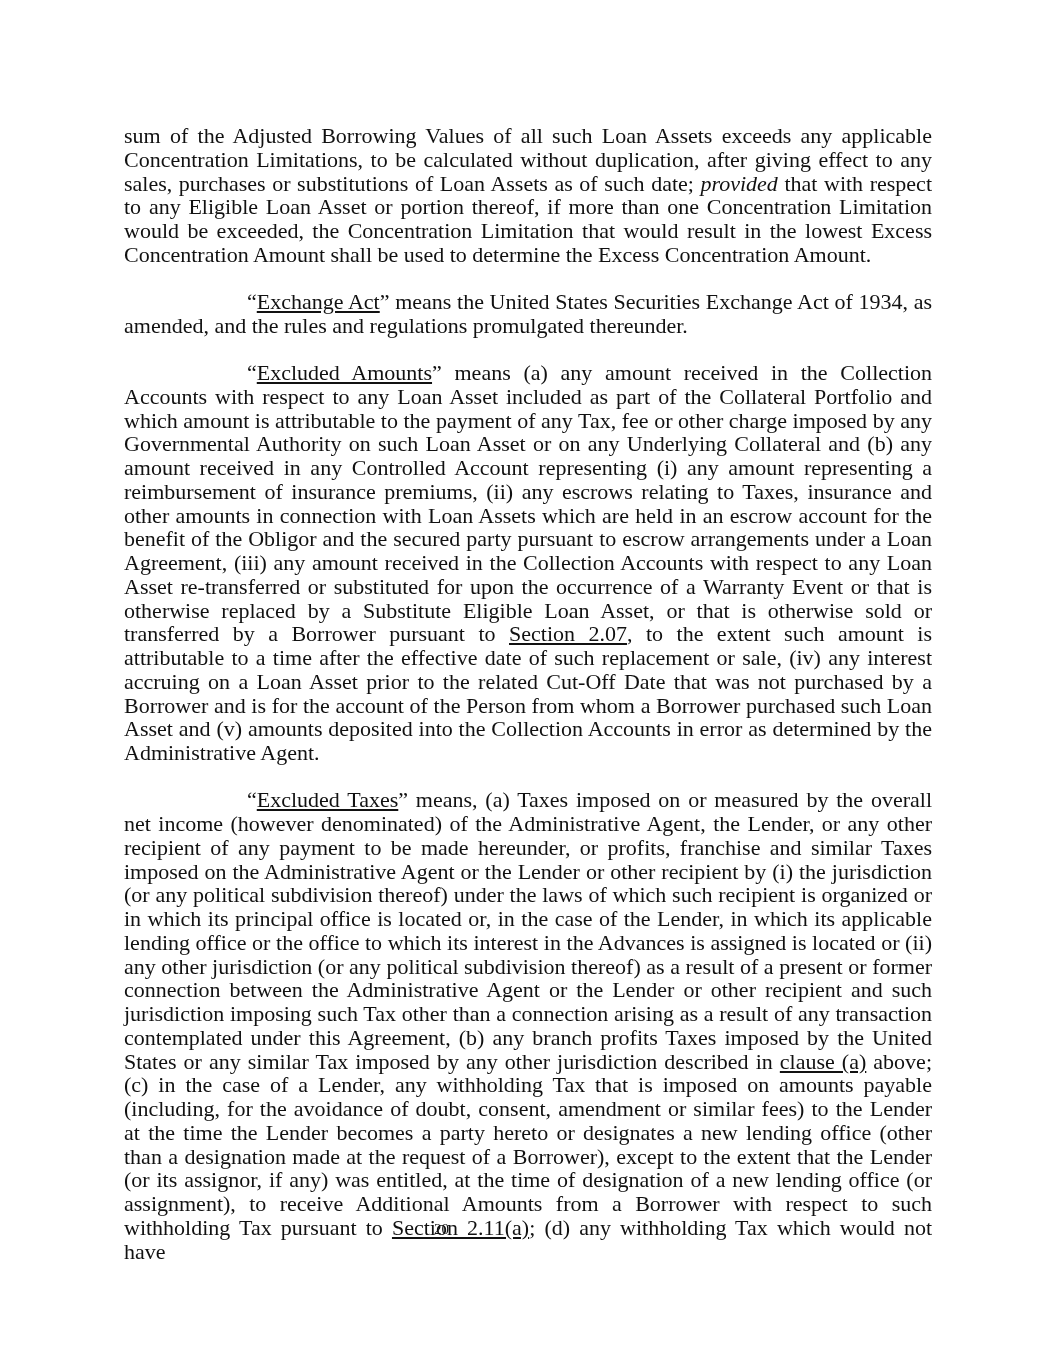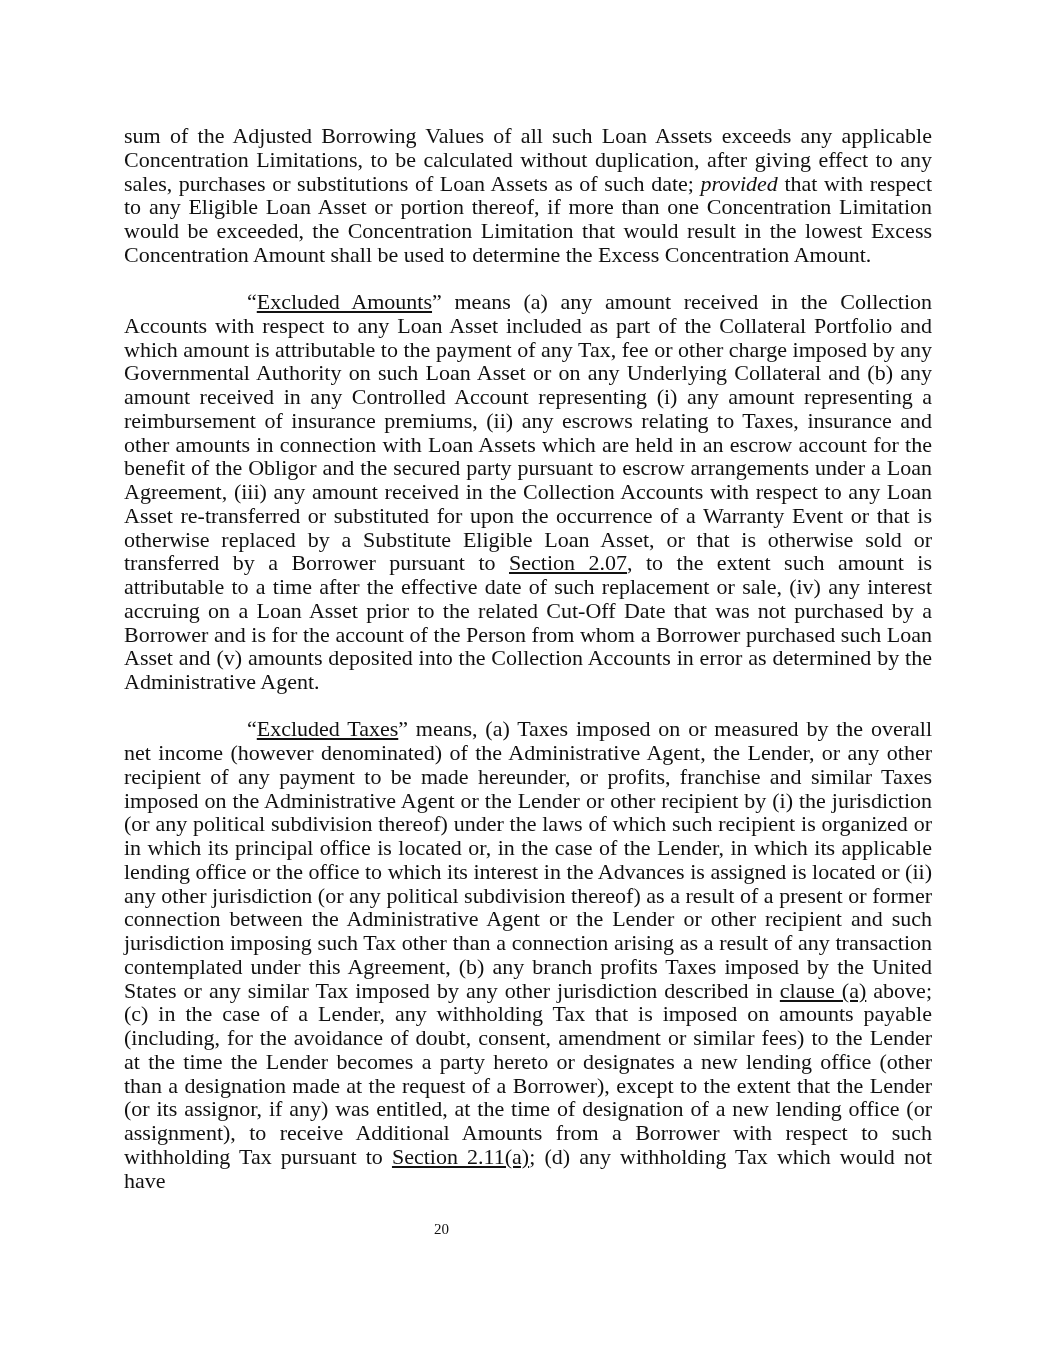--- a/index.html
+++ b/index.html
@@ -32,20 +32,23 @@
 </style>
 </head>
 <body>
 
 <div class="page">
 
   <p class="para">
     <span>sum of the Adjusted Borrowing Values of all such Loan Assets exceeds any applicable Concentration Limitations, to be calculated without duplication, after giving effect to any sales, purchases or substitutions of Loan Assets as of such date; </span><span class="i">provided</span><span> that with respect to any Eligible Loan Asset or portion thereof, if more than one Concentration Limitation would be exceeded, the Concentration Limitation that would result in the lowest Excess Concentration Amount shall be used to determine the Excess Concentration Amount.</span>
   </p>
 
+  <p class="para indent">
+    <span>“</span><span class="u">Exchange Act</span><span>” means the United States Securities Exchange Act of 1934, as amended, and the rules and regulations promulgated thereunder.</span>
+  </p>
 
   <p class="para indent">
     <span>“</span><span class="u">Excluded Amounts</span><span>” means (a) any amount received in the Collection Accounts with respect to any Loan Asset included as part of the Collateral Portfolio and which amount is attributable to the payment of any Tax, fee or other charge imposed by any Governmental Authority on such Loan Asset or on any Underlying Collateral and (b) any amount received in any Controlled Account representing (i) any amount representing a reimbursement of insurance premiums, (ii) any escrows relating to Taxes, insurance and other amounts in connection with Loan Assets which are held in an escrow account for the benefit of the Obligor and the secured party pursuant to escrow arrangements under a Loan Agreement, (iii) any amount received in the Collection Accounts with respect to any Loan Asset re-transferred or substituted for upon the occurrence of a Warranty Event or that is otherwise replaced by a Substitute Eligible Loan Asset, or that is otherwise sold or transferred by a Borrower pursuant to </span><span class="u">Section 2.07</span><span>, to the extent such amount is attributable to a time after the effective date of such replacement or sale, (iv) any interest accruing on a Loan Asset prior to the related Cut-Off Date that was not purchased by a Borrower and is for the account of the Person from whom a Borrower purchased such Loan Asset and (v) amounts deposited into the Collection Accounts in error as determined by the Administrative Agent.</span>
   </p>
 
   <p class="para indent">
     <span>“</span><span class="u">Excluded Taxes</span><span>” means, (a) Taxes imposed on or measured by the overall net income (however denominated) of the Administrative Agent, the Lender, or any other recipient of any payment to be made hereunder, or profits, franchise and similar Taxes imposed on the Administrative Agent or the Lender or other recipient by (i) the jurisdiction (or any political subdivision thereof) under the laws of which such recipient is organized or in which its principal office is located or, in the case of the Lender, in which its applicable lending office or the office to which its interest in the Advances is assigned is located or (ii) any other jurisdiction (or any political subdivision thereof) as a result of a present or former connection between the Administrative Agent or the Lender or other recipient and such jurisdiction imposing such Tax other than a connection arising as a result of any transaction contemplated under this Agreement, (b) any branch profits Taxes imposed by the United States or any similar Tax imposed by any other jurisdiction described in </span><span class="u">clause (a)</span><span> above; (c) in the case of a Lender, any withholding Tax that is imposed on amounts payable (including, for the avoidance of doubt, consent, amendment or similar fees) to the Lender at the time the Lender becomes a party hereto or designates a new lending office (other than a designation made at the request of a Borrower), except to the extent that the Lender (or its assignor, if any) was entitled, at the time of designation of a new lending office (or assignment), to receive Additional Amounts from a Borrower with respect to such withholding Tax pursuant to </span><span class="u">Section 2.11(a)</span><span>; (d) any withholding Tax which would not have</span>
   </p>
 
 </div>

